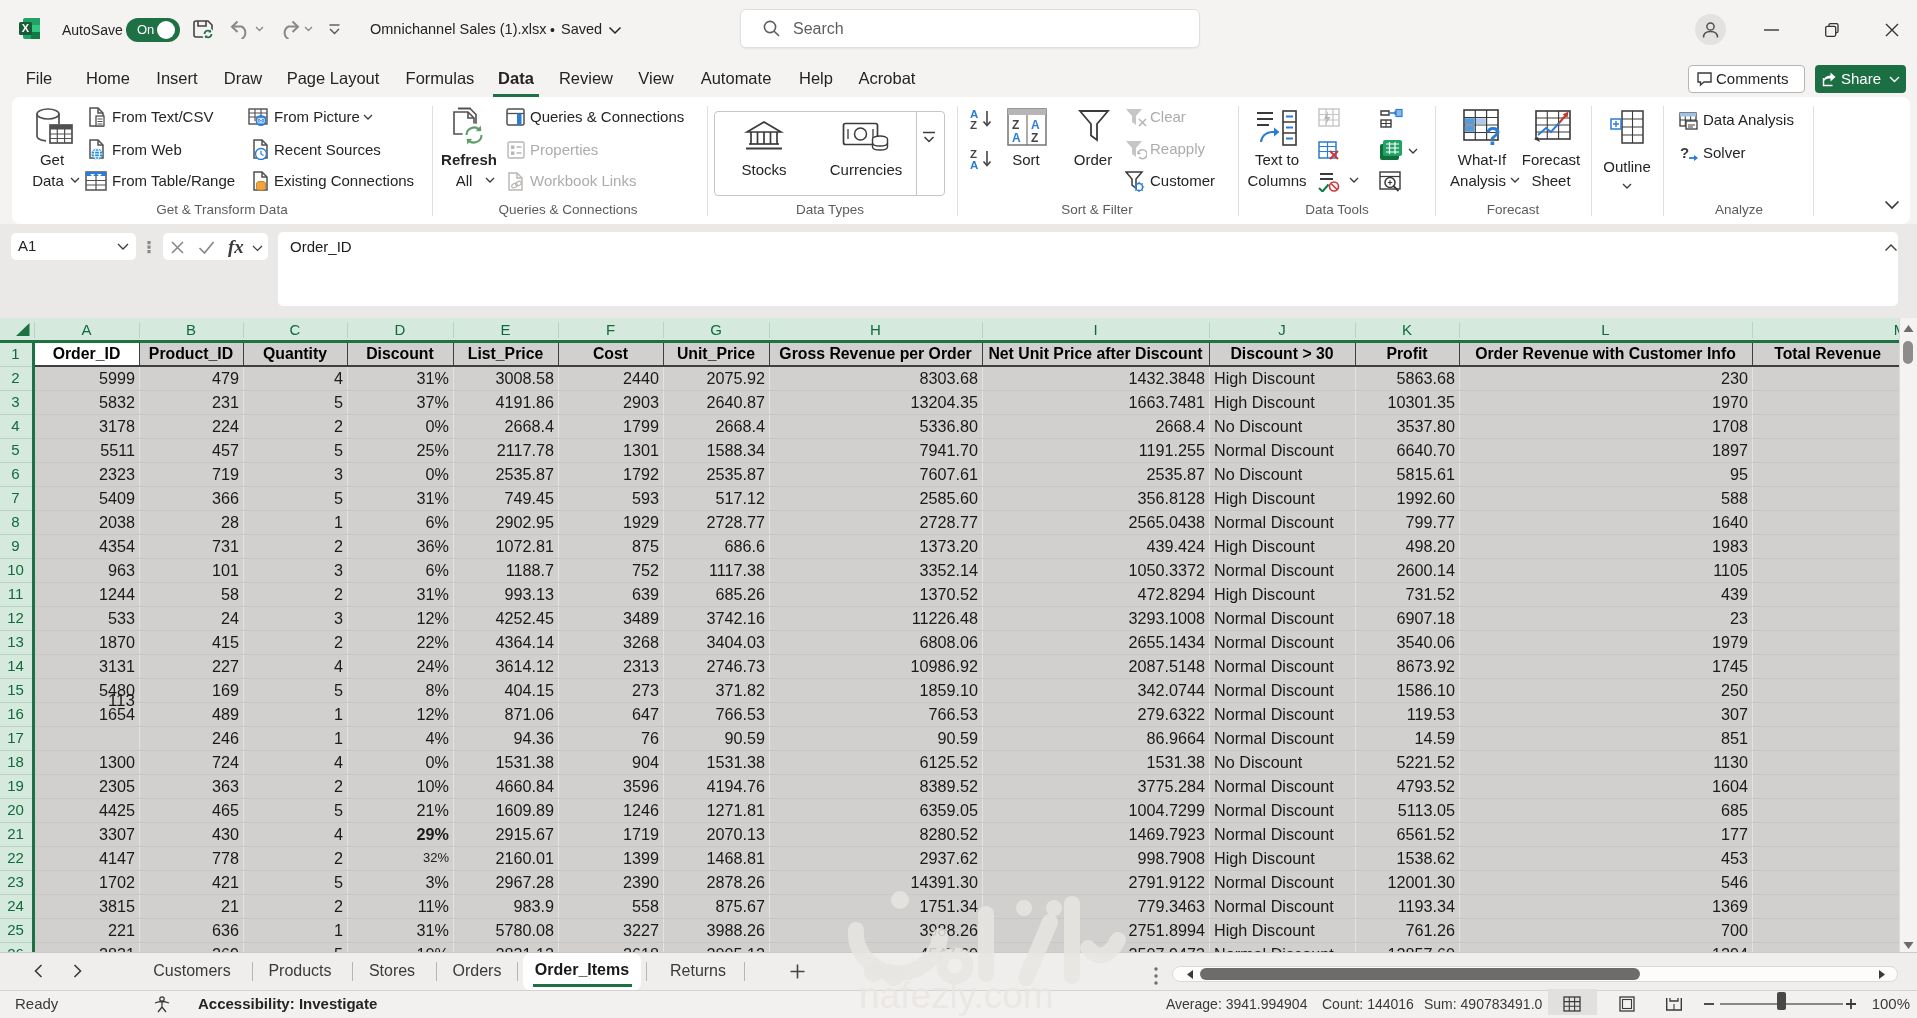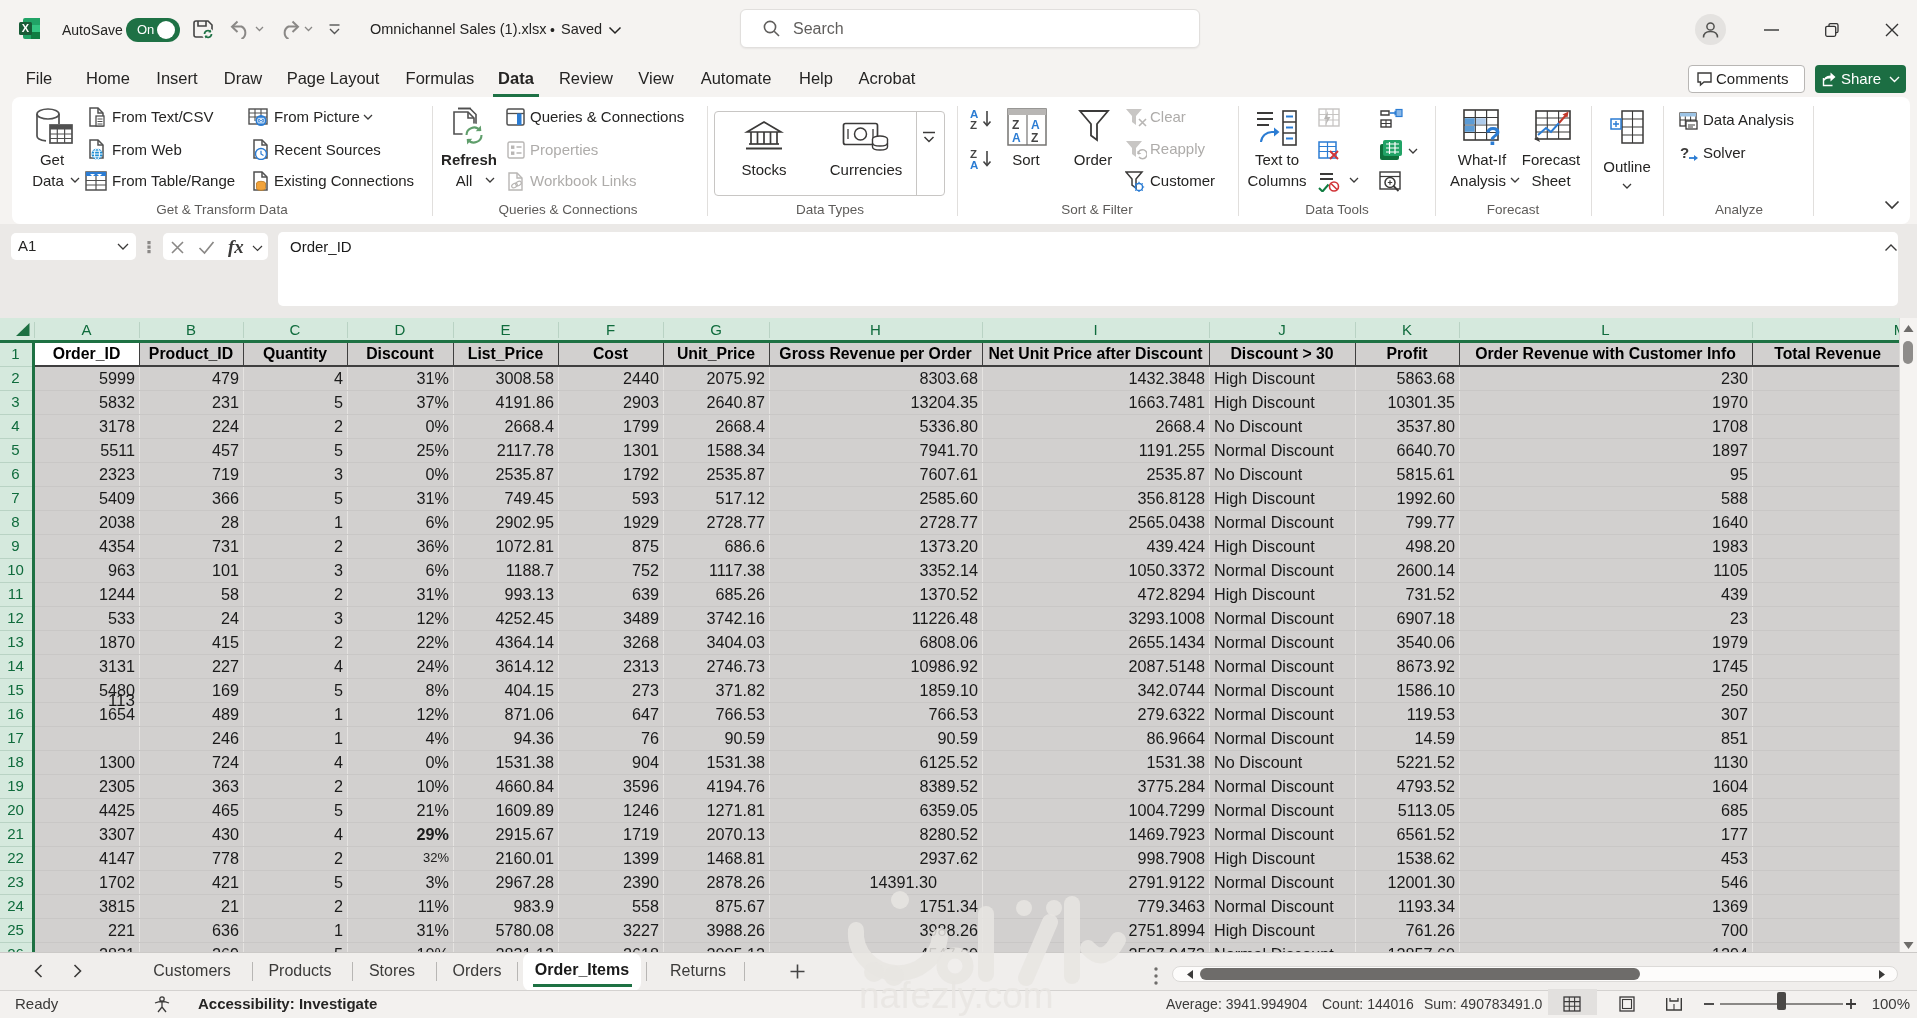--- a/index.html
+++ b/index.html
@@ -809,21 +809,21 @@
 <div style="position:absolute;top:845.9px;font-size:16.2px;color:#1a1a1a;font-weight:400;line-height:24.3px;white-space:nowrap;left:1214.0px;">High Discount</div>
 <div style="position:absolute;top:845.9px;font-size:16.2px;color:#1a1a1a;font-weight:400;line-height:24.3px;white-space:nowrap;right:462.0px;">1538.62</div>
 <div style="position:absolute;top:845.9px;font-size:16.2px;color:#1a1a1a;font-weight:400;line-height:24.3px;white-space:nowrap;right:169.0px;">453</div>
 <div style="position:absolute;top:869.9px;font-size:16.2px;color:#1a1a1a;font-weight:400;line-height:24.3px;white-space:nowrap;right:1782.0px;">1702</div>
 <div style="position:absolute;top:869.9px;font-size:16.2px;color:#1a1a1a;font-weight:400;line-height:24.3px;white-space:nowrap;right:1678.0px;">421</div>
 <div style="position:absolute;top:869.9px;font-size:16.2px;color:#1a1a1a;font-weight:400;line-height:24.3px;white-space:nowrap;right:1574.0px;">5</div>
 <div style="position:absolute;top:869.9px;font-size:16.2px;color:#1a1a1a;font-weight:400;line-height:24.3px;white-space:nowrap;right:1468.0px;">3%</div>
 <div style="position:absolute;top:869.9px;font-size:16.2px;color:#1a1a1a;font-weight:400;line-height:24.3px;white-space:nowrap;right:1363.0px;">2967.28</div>
 <div style="position:absolute;top:869.9px;font-size:16.2px;color:#1a1a1a;font-weight:400;line-height:24.3px;white-space:nowrap;right:1258.0px;">2390</div>
 <div style="position:absolute;top:869.9px;font-size:16.2px;color:#1a1a1a;font-weight:400;line-height:24.3px;white-space:nowrap;right:1152.0px;">2878.26</div>
-<div style="position:absolute;top:869.9px;font-size:16.2px;color:#1a1a1a;font-weight:400;line-height:24.3px;white-space:nowrap;right:980px;">14391.30</div>
+<div style="position:absolute;top:869.9px;font-size:16.2px;color:#1a1a1a;font-weight:400;line-height:24.3px;white-space:nowrap;right:939.0px;">14391.30</div>
 <div style="position:absolute;top:869.9px;font-size:16.2px;color:#1a1a1a;font-weight:400;line-height:24.3px;white-space:nowrap;right:712.0px;">2791.9122</div>
 <div style="position:absolute;top:869.9px;font-size:16.2px;color:#1a1a1a;font-weight:400;line-height:24.3px;white-space:nowrap;left:1214.0px;">Normal Discount</div>
 <div style="position:absolute;top:869.9px;font-size:16.2px;color:#1a1a1a;font-weight:400;line-height:24.3px;white-space:nowrap;right:462.0px;margin-left:32px;">12001.30</div>
 <div style="position:absolute;top:869.9px;font-size:16.2px;color:#1a1a1a;font-weight:400;line-height:24.3px;white-space:nowrap;right:169.0px;">546</div>
 <div style="position:absolute;top:893.9px;font-size:16.2px;color:#1a1a1a;font-weight:400;line-height:24.3px;white-space:nowrap;right:1782.0px;">3815</div>
 <div style="position:absolute;top:893.9px;font-size:16.2px;color:#1a1a1a;font-weight:400;line-height:24.3px;white-space:nowrap;right:1678.0px;">21</div>
 <div style="position:absolute;top:893.9px;font-size:16.2px;color:#1a1a1a;font-weight:400;line-height:24.3px;white-space:nowrap;right:1574.0px;">2</div>
 <div style="position:absolute;top:893.9px;font-size:16.2px;color:#1a1a1a;font-weight:400;line-height:24.3px;white-space:nowrap;right:1468.0px;">11%</div>
 <div style="position:absolute;top:893.9px;font-size:16.2px;color:#1a1a1a;font-weight:400;line-height:24.3px;white-space:nowrap;right:1363.0px;">983.9</div>
 <div style="position:absolute;top:893.9px;font-size:16.2px;color:#1a1a1a;font-weight:400;line-height:24.3px;white-space:nowrap;right:1258.0px;">558</div>

